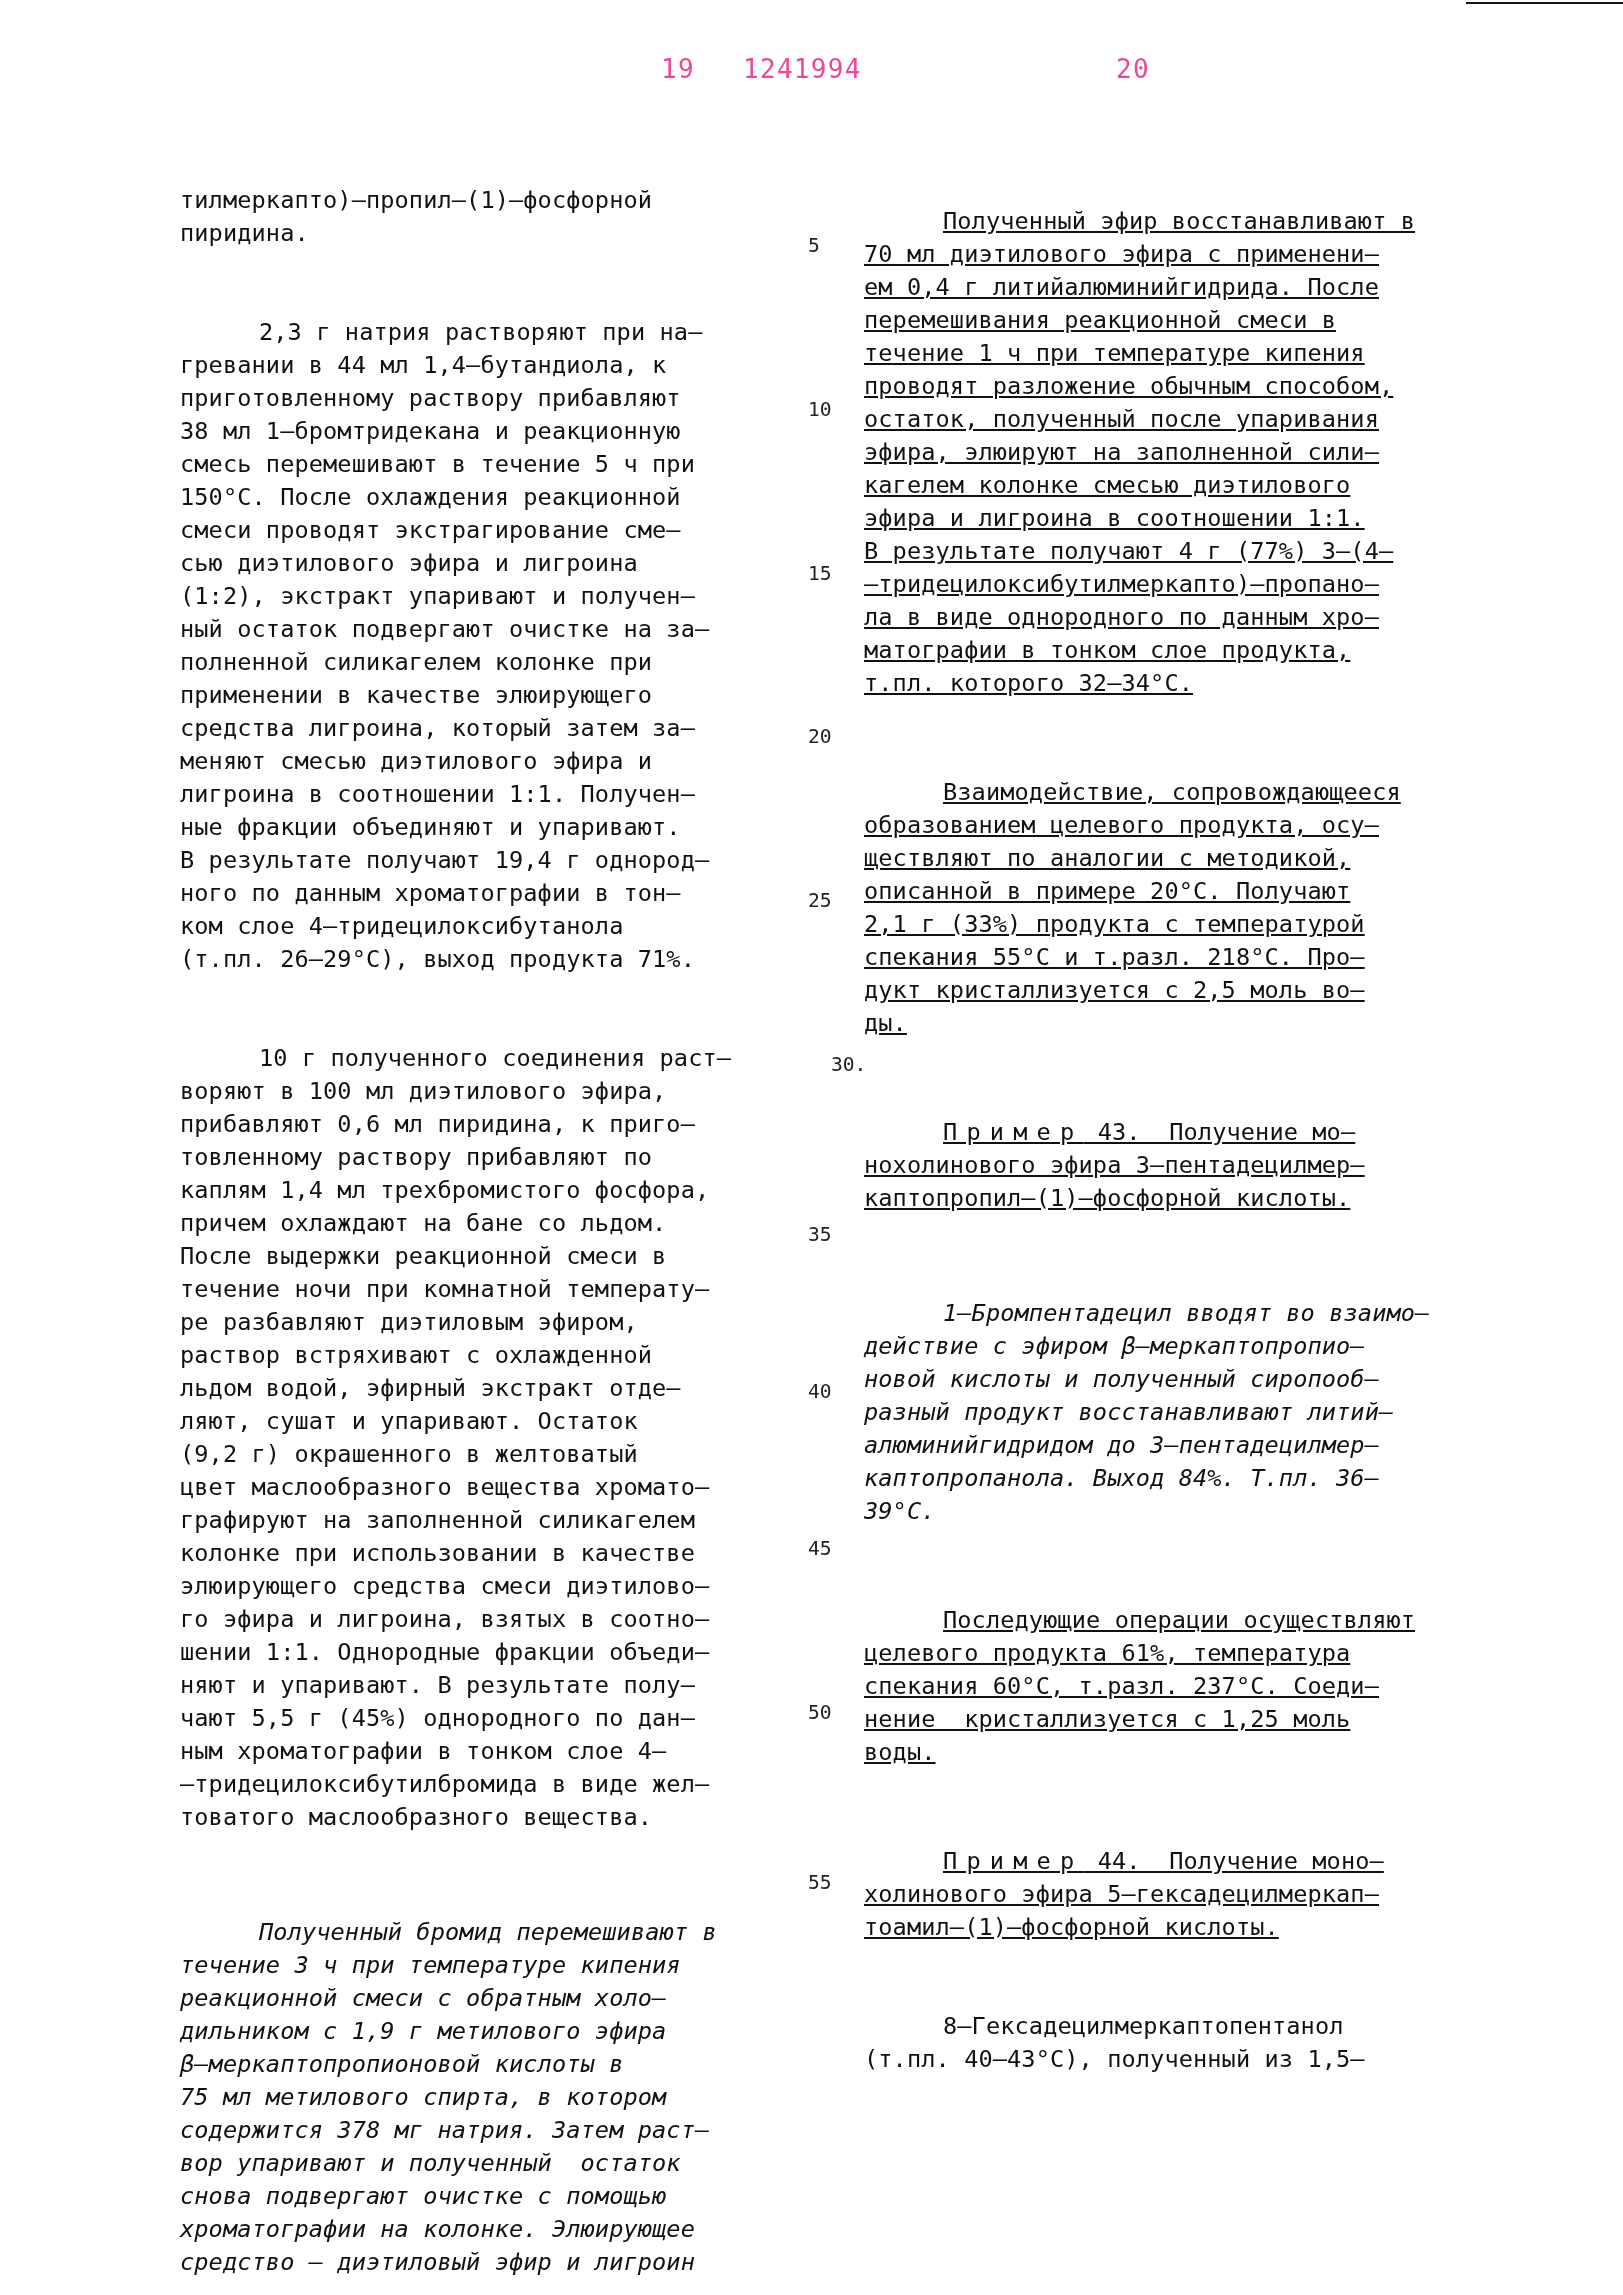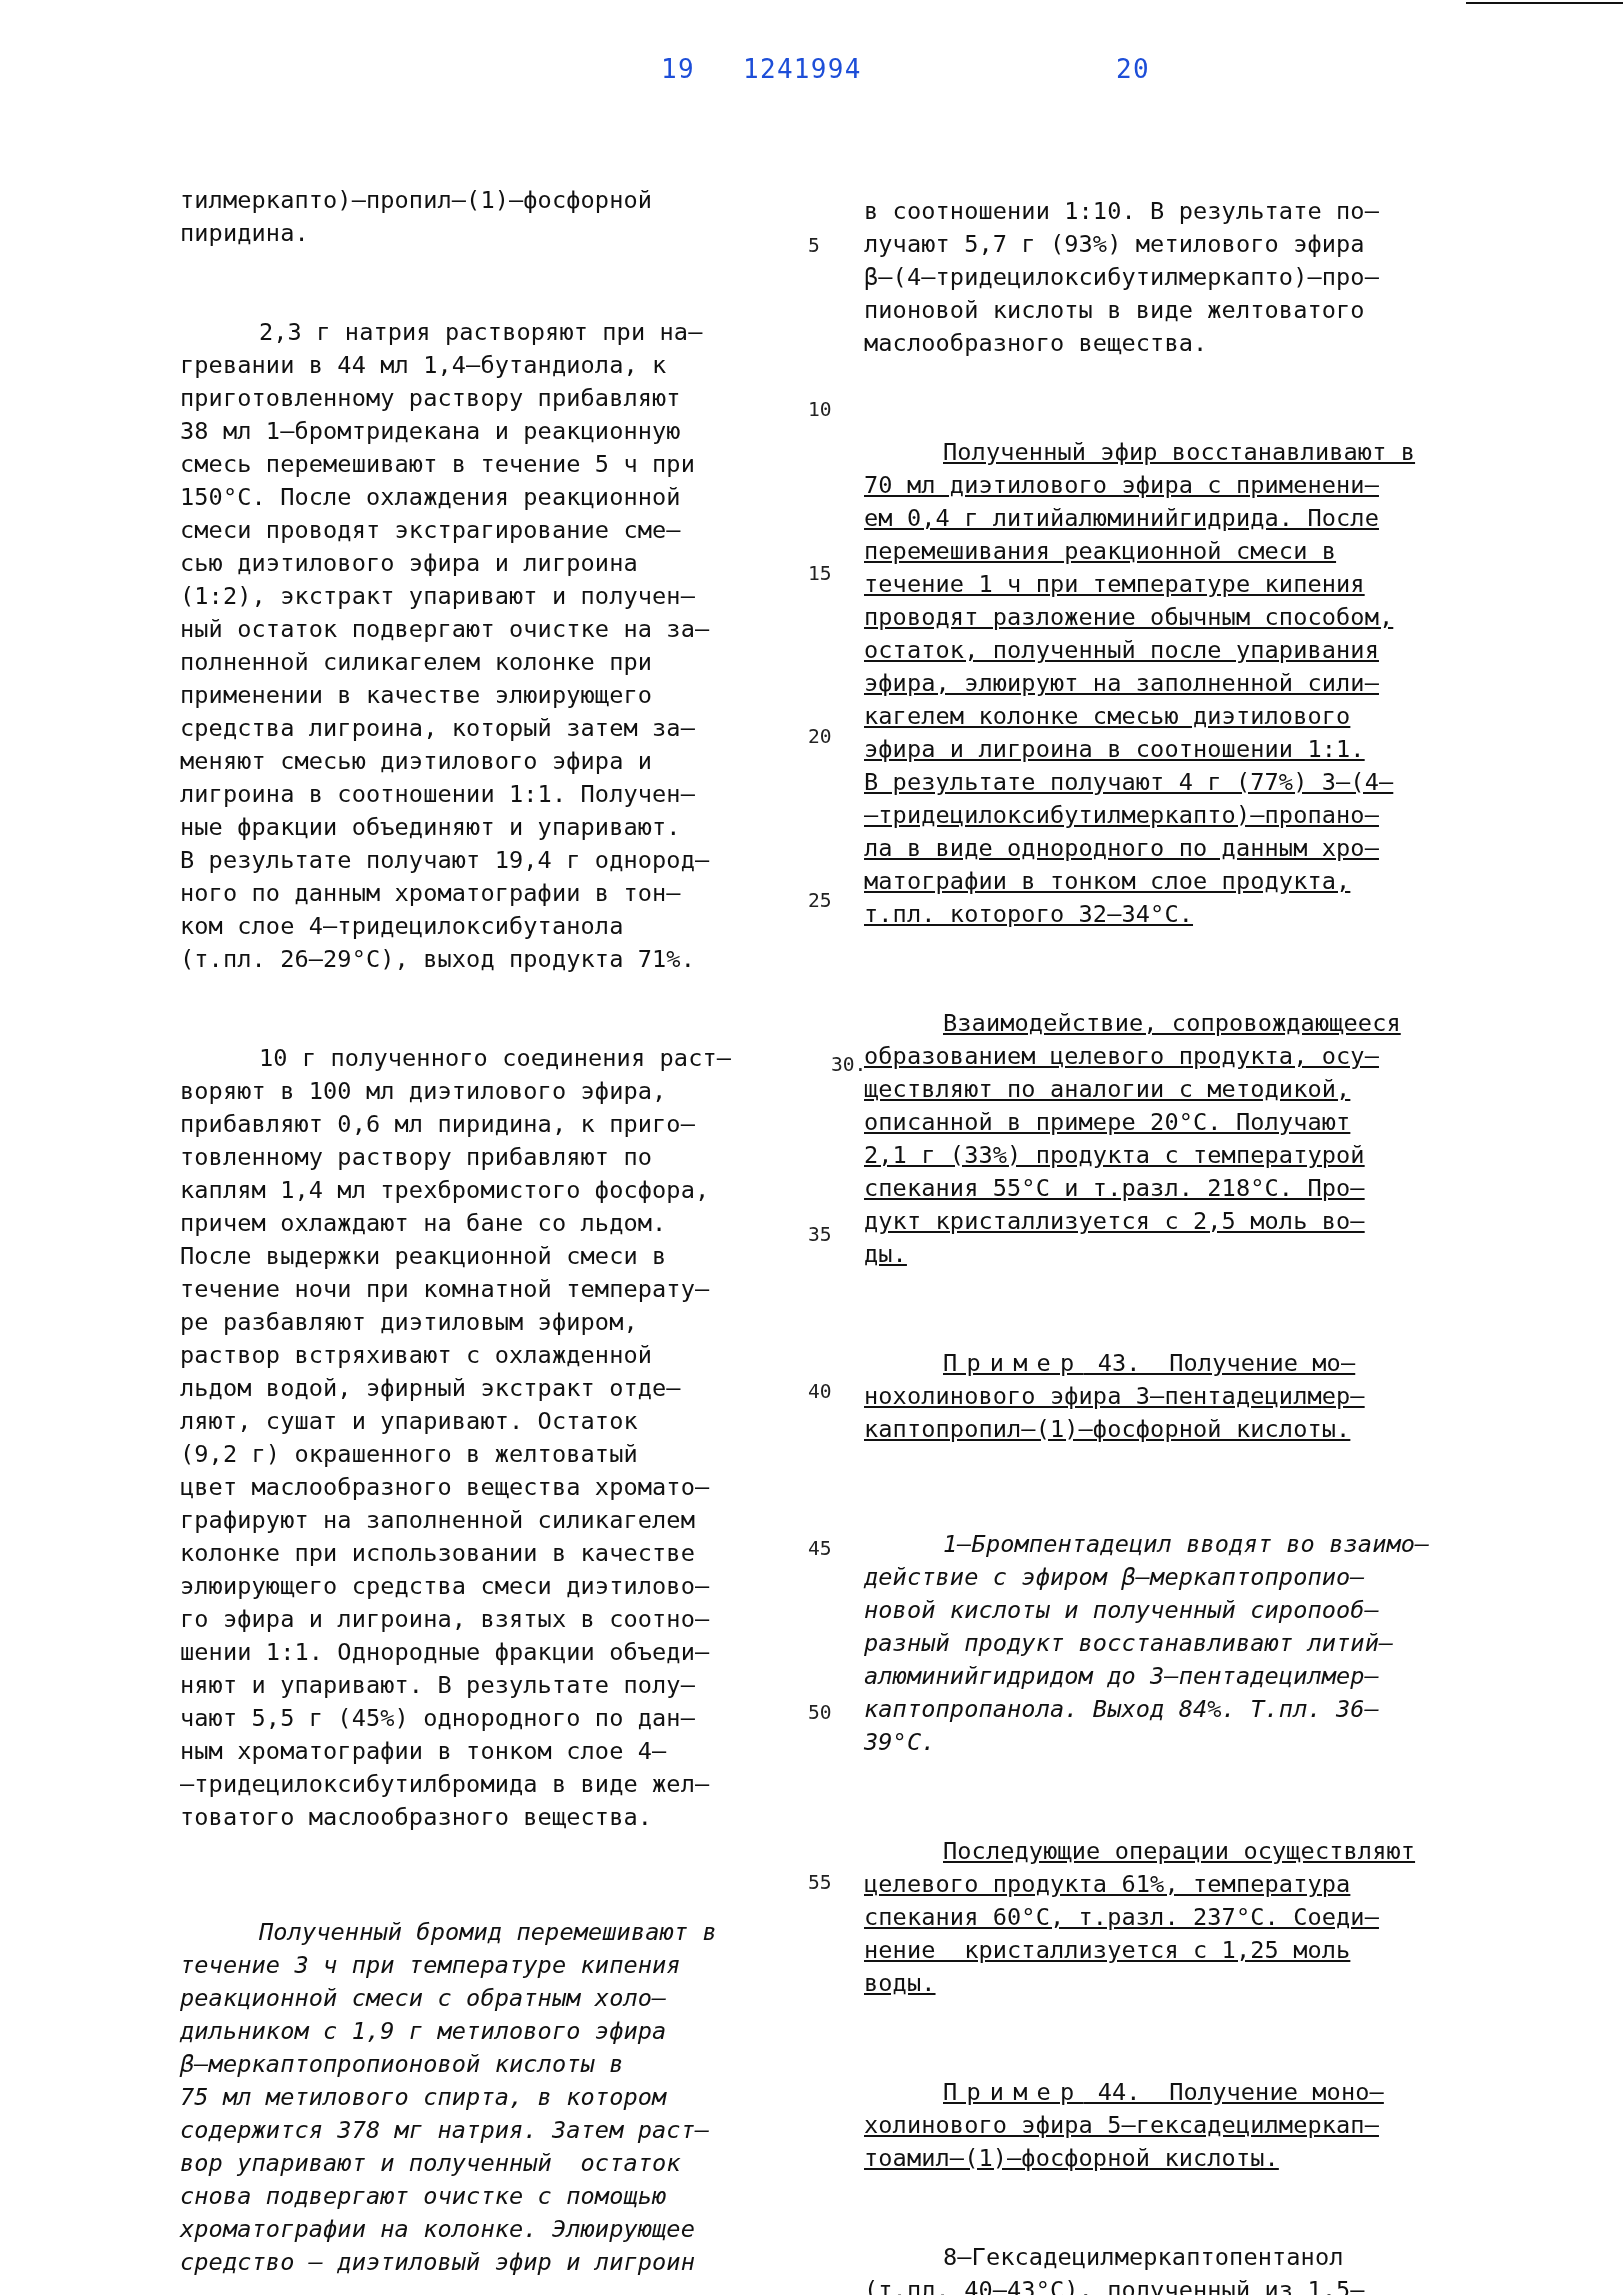--- a/index.html
+++ b/index.html
@@ -1,19 +1,19 @@
 <!DOCTYPE html>
 <html style="font-size:10.5px"><head>
 <meta charset="utf-8">
 <style>
   html, body { margin: 0; padding: 0; background: #ffffff; }
   body { width: 1623px; height: 2295px; position: relative; overflow: hidden;
          font-family: "DejaVu Sans Mono", "Liberation Mono", monospace; color: #111; }
   .page { position: absolute; left: 0; top: 0; width: 1623px; height: 2295px; background: #fff; }
-  .hdr { position: absolute; top: 54px; font-size: 26px; letter-spacing: 1.3px; color: #1d4ed8; }
+  .hdr { position: absolute; top: 54px; font-size: 26px; letter-spacing: 1.3px; color: #ec4899; }
   #hdr-left { left: 661px; }
   #hdr-center { left: 743px; }
   #hdr-right { left: 1116px; }
   .corner-rule { position: absolute; top: 2px; right: 0; width: 157px; height: 2px; background: #111; }
   .col { position: absolute; font-size: 23.6px; line-height: 33px; white-space: pre; letter-spacing: 0.1px; }
   #col-left { left: 180px; top: 118px; width: 628px; }
   #col-right { left: 864px; top: 129px; width: 655px; }
   .para { display: block; }
   .line { display: block; height: 33px; }
   .line.indent { padding-left: 79px; }
@@ -33,21 +33,20 @@
   <span id="hdr-right" class="hdr">20</span>
 
   <div id="col-left" class="col">
     <div class="para"><div class="line">тилмеркапто)–пропил–(1)–фосфорной</div><div class="line">пиридина.</div></div>
     <div class="para"><div class="line indent">2,3 г натрия растворяют при на–</div><div class="line">гревании в 44 мл 1,4–бутандиола, к</div><div class="line">приготовленному раствору прибавляют</div><div class="line">38 мл 1–бромтридекана и реакционную</div><div class="line">смесь перемешивают в течение 5 ч при</div><div class="line">150°С. После охлаждения реакционной</div><div class="line">смеси проводят экстрагирование сме–</div><div class="line">сью диэтилового эфира и лигроина</div><div class="line">(1:2), экстракт упаривают и получен–</div><div class="line">ный остаток подвергают очистке на за–</div><div class="line">полненной силикагелем колонке при</div><div class="line">применении в качестве элюирующего</div><div class="line">средства лигроина, который затем за–</div><div class="line">меняют смесью диэтилового эфира и</div><div class="line">лигроина в соотношении 1:1. Получен–</div><div class="line">ные фракции объединяют и упаривают.</div><div class="line">В результате получают 19,4 г однород–</div><div class="line">ного по данным хроматографии в тон–</div><div class="line">ком слое 4–тридецилоксибутанола</div><div class="line">(т.пл. 26–29°С), выход продукта 71%.</div></div>
     <div class="para"><div class="line indent">10 г полученного соединения раст–</div><div class="line">воряют в 100 мл диэтилового эфира,</div><div class="line">прибавляют 0,6 мл пиридина, к приго–</div><div class="line">товленному раствору прибавляют по</div><div class="line">каплям 1,4 мл трехбромистого фосфора,</div><div class="line">причем охлаждают на бане со льдом.</div><div class="line">После выдержки реакционной смеси в</div><div class="line">течение ночи при комнатной температу–</div><div class="line">ре разбавляют диэтиловым эфиром,</div><div class="line">раствор встряхивают с охлажденной</div><div class="line">льдом водой, эфирный экстракт отде–</div><div class="line">ляют, сушат и упаривают. Остаток</div><div class="line">(9,2 г) окрашенного в желтоватый</div><div class="line">цвет маслообразного вещества хромато–</div><div class="line">графируют на заполненной силикагелем</div><div class="line">колонке при использовании в качестве</div><div class="line">элюирующего средства смеси диэтилово–</div><div class="line">го эфира и лигроина, взятых в соотно–</div><div class="line">шении 1:1. Однородные фракции объеди–</div><div class="line">няют и упаривают. В результате полу–</div><div class="line">чают 5,5 г (45%) однородного по дан–</div><div class="line">ным хроматографии в тонком слое 4–</div><div class="line">–тридецилоксибутилбромида в виде жел–</div><div class="line">товатого маслообразного вещества.</div></div>
     <div class="para gap-md"><div class="line indent">Полученный бромид перемешивают в</div><div class="line">течение 3 ч при температуре кипения</div><div class="line">реакционной смеси с обратным холо–</div><div class="line">дильником с 1,9 г метилового эфира</div><div class="line">β–меркаптопропионовой кислоты в</div><div class="line">75 мл метилового спирта, в котором</div><div class="line">содержится 378 мг натрия. Затем раст–</div><div class="line">вор упаривают и полученный  остаток</div><div class="line">снова подвергают очистке с помощью</div><div class="line">хроматографии на колонке. Элюирующее</div><div class="line">средство – диэтиловый эфир и лигроин</div></div>
   </div>
 
   <div id="col-right" class="col">
-    <div class="para"><div class="line">в соотношении 1:10. В результате по–</div><div class="line">лучают 5,7 г (93%) метилового эфира</div><div class="line">β–(4–тридецилоксибутилмеркапто)–про–</div><div class="line">пионовой кислоты в виде желтоватого</div><div class="line">маслообразного вещества.</div></div>
     <div class="para gap-sm"><div class="line indent">Полученный эфир восстанавливают в</div><div class="line">70 мл диэтилового эфира с применени–</div><div class="line">ем 0,4 г литийалюминийгидрида. После</div><div class="line">перемешивания реакционной смеси в</div><div class="line">течение 1 ч при температуре кипения</div><div class="line">проводят разложение обычным способом,</div><div class="line">остаток, полученный после упаривания</div><div class="line">эфира, элюируют на заполненной сили–</div><div class="line">кагелем колонке смесью диэтилового</div><div class="line">эфира и лигроина в соотношении 1:1.</div><div class="line">В результате получают 4 г (77%) 3–(4–</div><div class="line">–тридецилоксибутилмеркапто)–пропано–</div><div class="line">ла в виде однородного по данным хро–</div><div class="line">матографии в тонком слое продукта,</div><div class="line">т.пл. которого 32–34°С.</div></div>
     <div class="para gap-sm"><div class="line indent">Взаимодействие, сопровождающееся</div><div class="line">образованием целевого продукта, осу–</div><div class="line">ществляют по аналогии с методикой,</div><div class="line">описанной в примере 20°С. Получают</div><div class="line">2,1 г (33%) продукта с температурой</div><div class="line">спекания 55°С и т.разл. 218°С. Про–</div><div class="line">дукт кристаллизуется с 2,5 моль во–</div><div class="line">ды.</div></div>
     <div class="para gap-sm"><div class="line indent"><span class="spaced">Пример</span><span> 43.  Получение мо–</span></div><div class="line">нохолинового эфира 3–пентадецилмер–</div><div class="line">каптопропил–(1)–фосфорной кислоты.</div></div>
     <div class="para gap-md"><div class="line indent">1–Бромпентадецил вводят во взаимо–</div><div class="line">действие с эфиром β–меркаптопропио–</div><div class="line">новой кислоты и полученный сиропооб–</div><div class="line">разный продукт восстанавливают литий–</div><div class="line">алюминийгидридом до 3–пентадецилмер–</div><div class="line">каптопропанола. Выход 84%. Т.пл. 36–</div><div class="line">39°С.</div></div>
     <div class="para gap-sm"><div class="line indent">Последующие операции осуществляют</div><div class="line">целевого продукта 61%, температура</div><div class="line">спекания 60°С, т.разл. 237°С. Соеди–</div><div class="line">нение  кристаллизуется с 1,25 моль</div><div class="line">воды.</div></div>
     <div class="para gap-sm"><div class="line indent"><span class="spaced">Пример</span><span> 44.  Получение моно–</span></div><div class="line">холинового эфира 5–гексадецилмеркап–</div><div class="line">тоамил–(1)–фосфорной кислоты.</div></div>
     <div class="para"><div class="line indent">8–Гексадецилмеркаптопентанол</div><div class="line">(т.пл. 40–43°С), полученный из 1,5–</div></div>
   </div>
 
   <div id="line-numbers">

